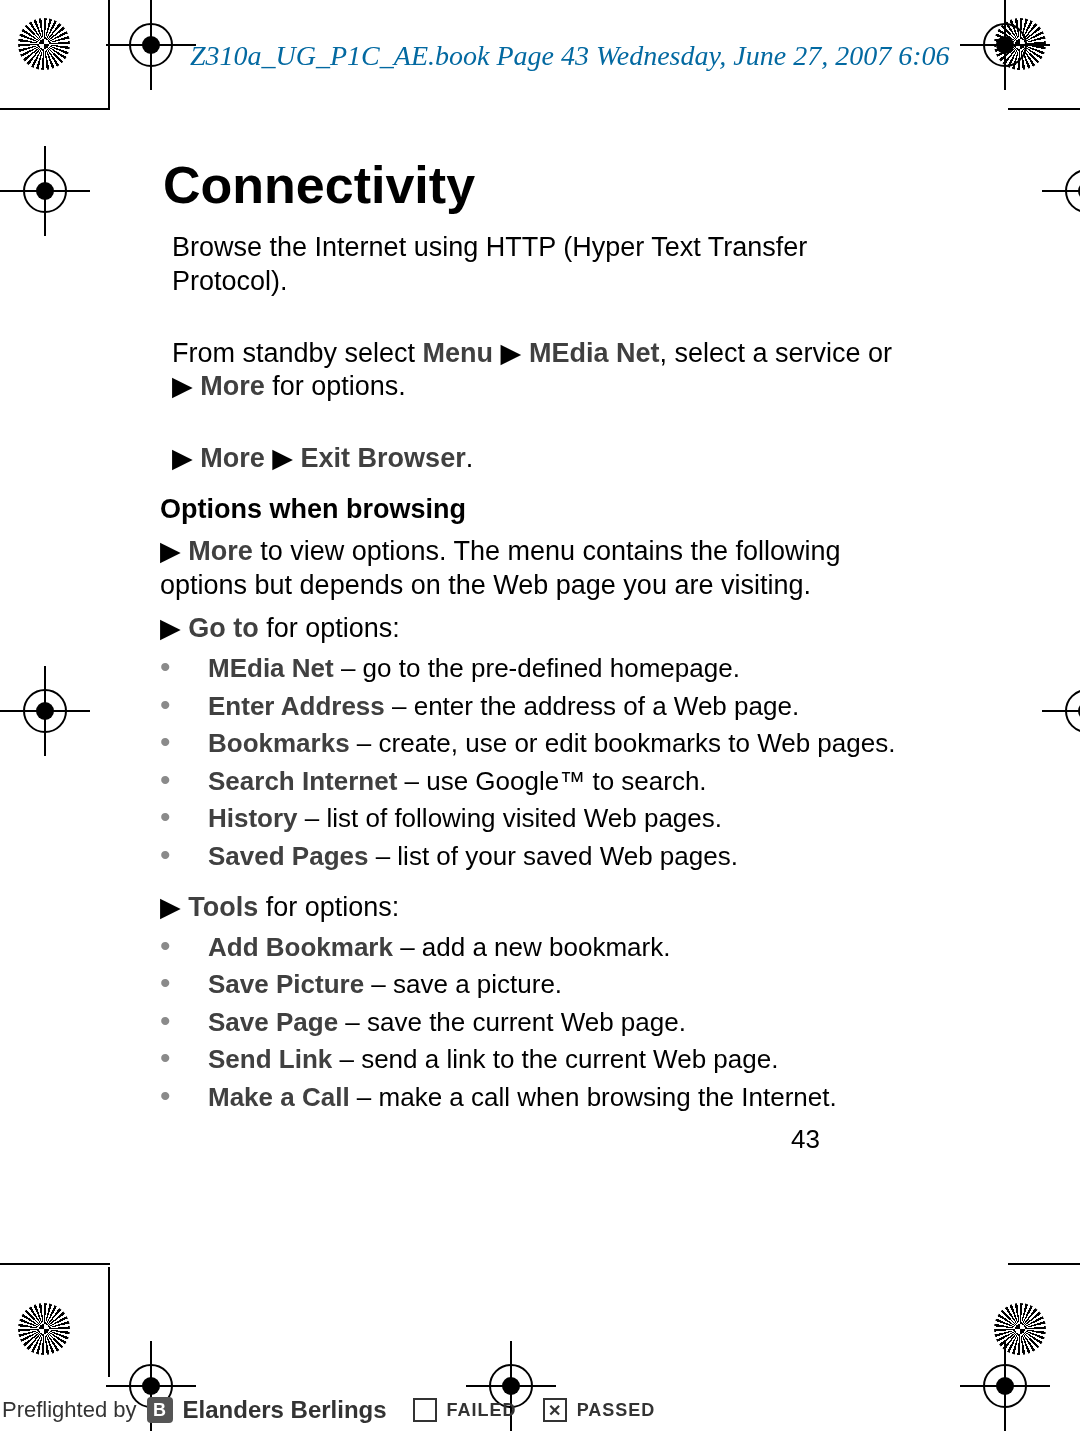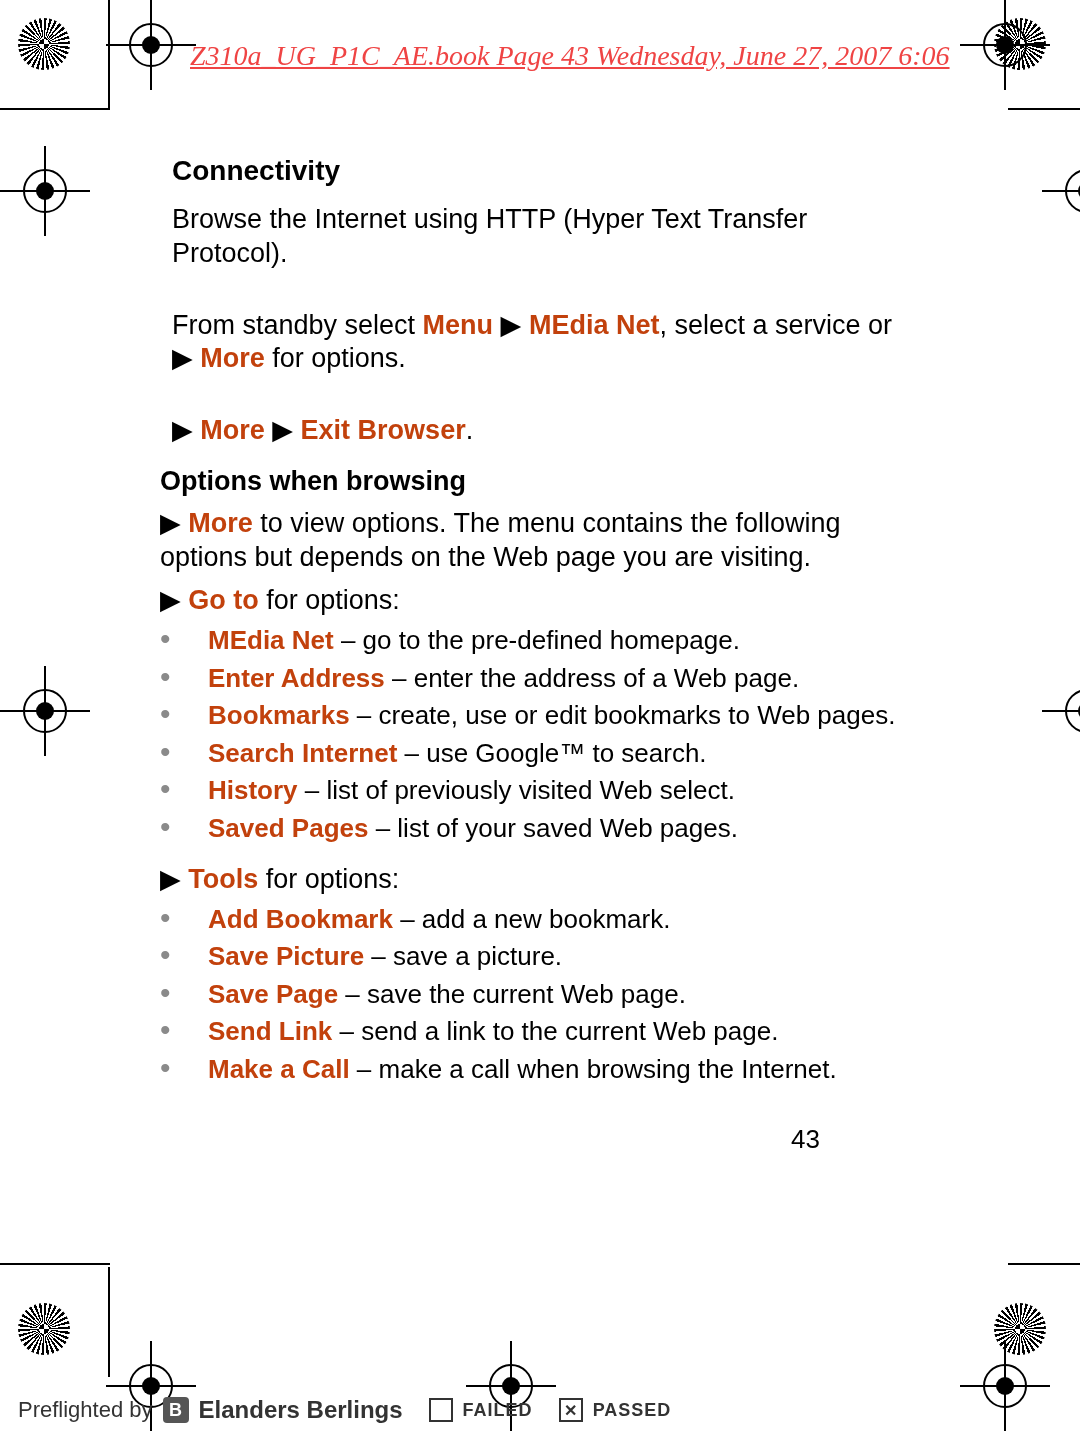--- a/index.html
+++ b/index.html
@@ -13,60 +13,59 @@
     position: relative;
     overflow: hidden;
   }
   .italic-header {
     position: absolute;
     top: 40px;
     left: 190px;
     font-family: "Times New Roman", serif;
     font-style: italic;
     font-size: 28px;
-    color: #ef4444;
+    color: #0369a1;
     white-space: nowrap;
-    text-decoration: underline;
   }
   .page-num {
     position: absolute;
     bottom: 280px;
     right: 260px;
     font-size: 26px;
   }
   .content {
     position: absolute;
     top: 155px;
     left: 160px;
     width: 760px;
   }
   .h1 {
-    font-size: 28px;
-    font-weight: bold;
-    margin: 0 0 16px 12px;
+    font-size: 52px;
+    font-weight: bold;
+    margin: 0 0 16px 3px;
   }
   .h2 {
     font-size: 32px;
     font-weight: bold;
     margin: 0 0 2px 0;
   }
   .h3 {
     font-size: 27px;
     font-weight: bold;
     margin: 18px 0 2px 0;
   }
   .para {
     font-size: 27px;
     line-height: 1.25;
     margin: 0 0 18px 12px;
   }
   .para.tight { margin: 10px 0 2px 0; }
   .para.space-top { margin-top: 38px; }
   .menu-label {
-    color: #c2410c;
+    color: #404040;
     font-weight: bold;
   }
   .arrow, .tri {
     display: inline-block;
     font-family: Arial, sans-serif;
   }
   ul.opts {
     list-style: none;
     padding: 0;
     margin: 0 0 18px 0;
@@ -118,21 +117,21 @@
   .preflight {
     position: absolute;
     left: 0;
     bottom: 0;
     height: 50px;
     display: flex;
     align-items: center;
     font-size: 22px;
     color: #333;
     gap: 10px;
-    padding-left: 18px;
+    padding-left: 2px;
   }
   .logo-sq {
     width: 26px; height: 26px;
     background: #555;
     border-radius: 4px;
     display: inline-flex;
     align-items: center; justify-content: center;
     color: #fff; font-weight: bold; font-size: 18px;
   }
   .brand { font-weight: bold; color: #333; font-size: 24px; }
@@ -254,21 +253,21 @@
   </div>
   <div class="para tight">
     <span class="tri">▶</span>
     <span class="menu-label">Go to</span><span> for options:</span>
   </div>
   <ul class="opts" id="goto-list">
       <li><span class="menu-label">MEdia Net</span><span> – go to the pre-defined homepage.</span></li>
       <li><span class="menu-label">Enter Address</span><span> – enter the address of a Web page.</span></li>
       <li><span class="menu-label">Bookmarks</span><span> – create, use or edit bookmarks to Web pages.</span></li>
       <li><span class="menu-label">Search Internet</span><span> – use Google™ to search.</span></li>
-      <li><span class="menu-label">History</span><span> – list of previously visited Web select.</span></li>
+      <li><span class="menu-label">History</span><span> – list of following visited Web pages.</span></li>
       <li><span class="menu-label">Saved Pages</span><span> – list of your saved Web pages.</span></li>
     </ul>
 
   <div class="para tight">
     <span class="tri">▶</span>
     <span class="menu-label">Tools</span><span> for options:</span>
   </div>
   <ul class="opts" id="tools-list">
       <li><span class="menu-label">Add Bookmark</span><span> – add a new bookmark.</span></li>
       <li><span class="menu-label">Save Picture</span><span> – save a picture.</span></li>

